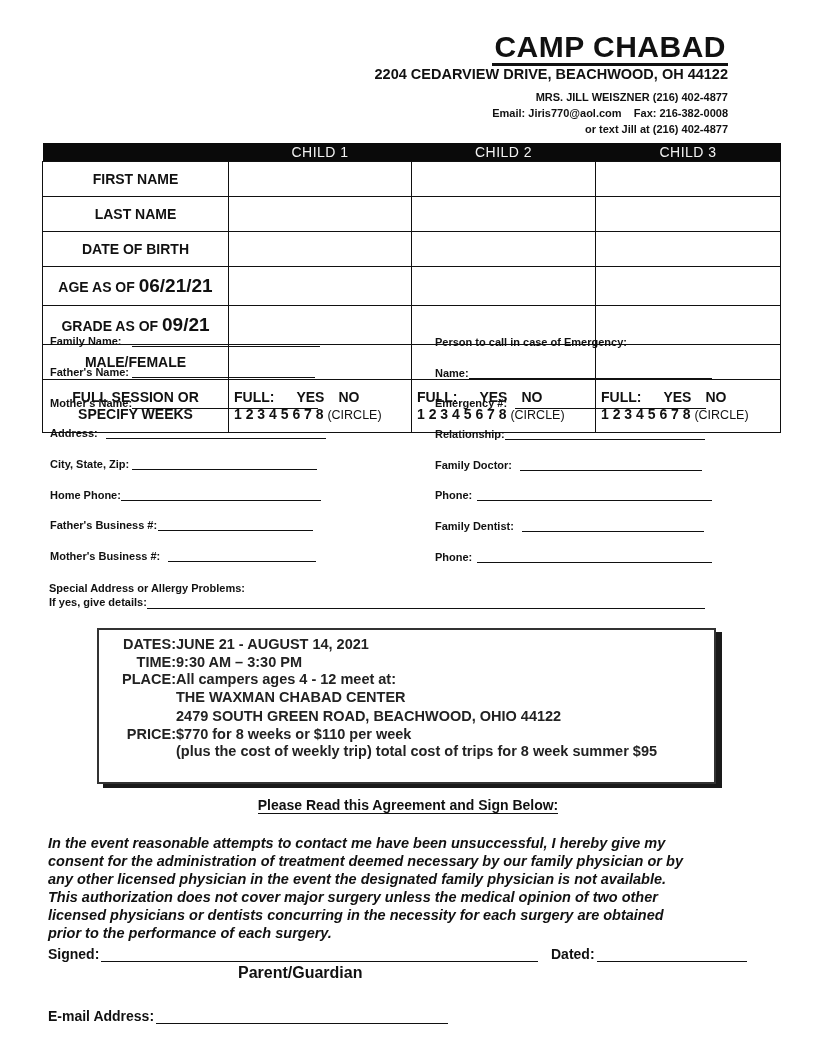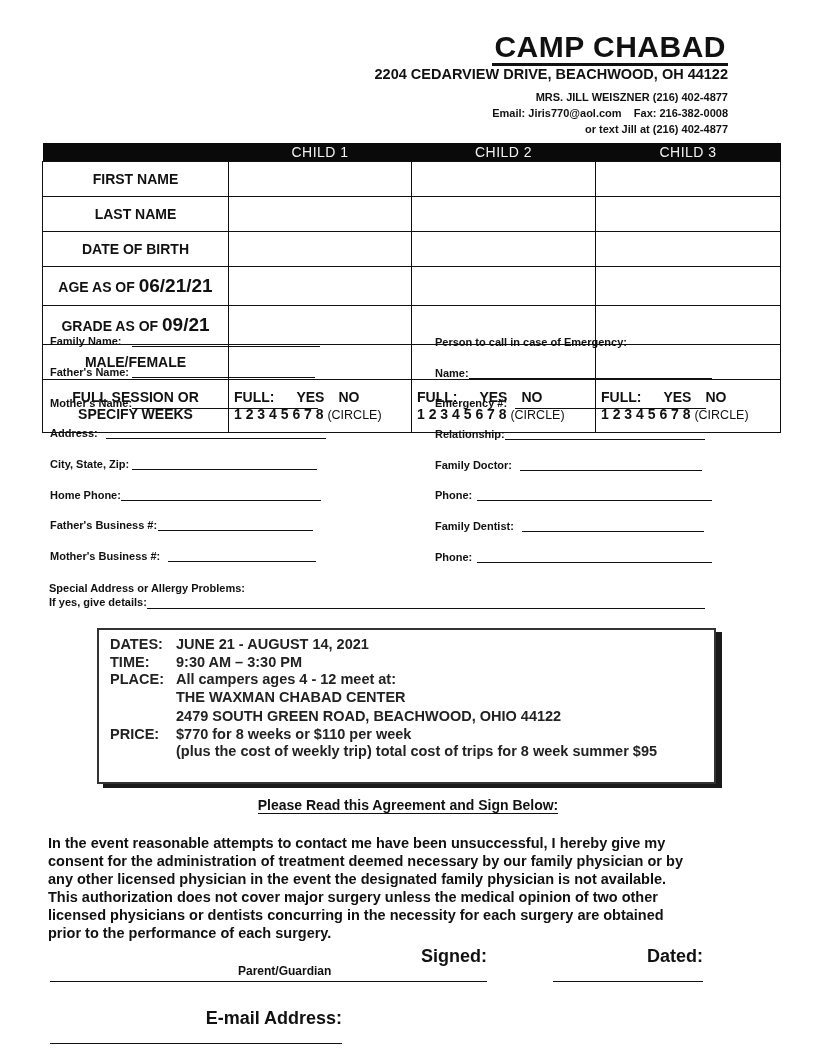--- a/index.html
+++ b/index.html
@@ -23,32 +23,32 @@
   .sess .yn { display:inline-block; margin-left:22px; }
   .sess .no { display:inline-block; margin-left:14px; }
 
   
   .field { position:absolute; font-size:11px; font-weight:bold; display:flex; align-items:flex-end; white-space:nowrap; }
   .field .line { border-bottom:1.3px solid #111; height:11px; margin-left:3px; }
   .health { position:absolute; left:49px; top:581px; font-size:11px; font-weight:bold; line-height:14px; }
 
   
   .infobox { position:absolute; left:97px; top:628px; width:615px; height:152px; border:2px solid #333; box-shadow:6px 4px 0 #1a1a1a; background:#fff; }
-  .info { position:absolute; left:11px; top:6px; font-size:14.5px; font-weight:bold; line-height:17.5px; color:#222; }
+  .info { position:absolute; left:11px; top:6px; font-size:14.5px; font-weight:bold; line-height:17.5px; color:#222;text-align:right; }
   .info .row { display:flex; }
   .info .k { width:66px; }
   .info .lunch { font-size:11.5px; }
 
   .agree-h { position:absolute; left:0; width:816px; top:797px; text-align:center; font-size:14px; font-weight:bold; }
   .agree-h span { border-bottom:1.5px solid #111; }
-  .para { position:absolute; left:48px; top:834px; width:720px; font-size:14.5px; font-weight:bold; line-height:18px; }
-
-  .sig { position:absolute; font-size:18px; font-weight:bold; display:flex; align-items:flex-end; white-space:nowrap;flex-direction:column; }
+  .para { position:absolute; left:48px; top:834px; width:720px; font-size:14.5px; font-weight:bold; line-height:18px;font-style:italic; }
+
+  .sig { position:absolute; font-size:14px; font-weight:bold; display:flex; align-items:flex-end; white-space:nowrap; }
   .sig .line { border-bottom:1.5px solid #111; height:14px; margin-left:2px; }
-  .pg { position:absolute; left:238px; top:964px; font-size:12px; font-weight:bold; }
+  .pg { position:absolute; left:238px; top:964px; font-size:16px; font-weight:bold; }
 </style>
 </head>
 <body>
 
 <div class="abs center title"><span>CAMP CHABAD</span></div>
 <div class="abs center addr">2204 CEDARVIEW DRIVE, BEACHWOOD, OH 44122</div>
 <div class="abs center contact" style="top:89px">MRS. JILL WEISZNER (216) 402-4877</div>
 <div class="abs center contact" style="top:105px; white-space:pre">Email: Jiris770@aol.com    Fax: 216-382-0008</div>
 <div class="abs center contact" style="top:121px">or text Jill at (216) 402-4877</div>
 

